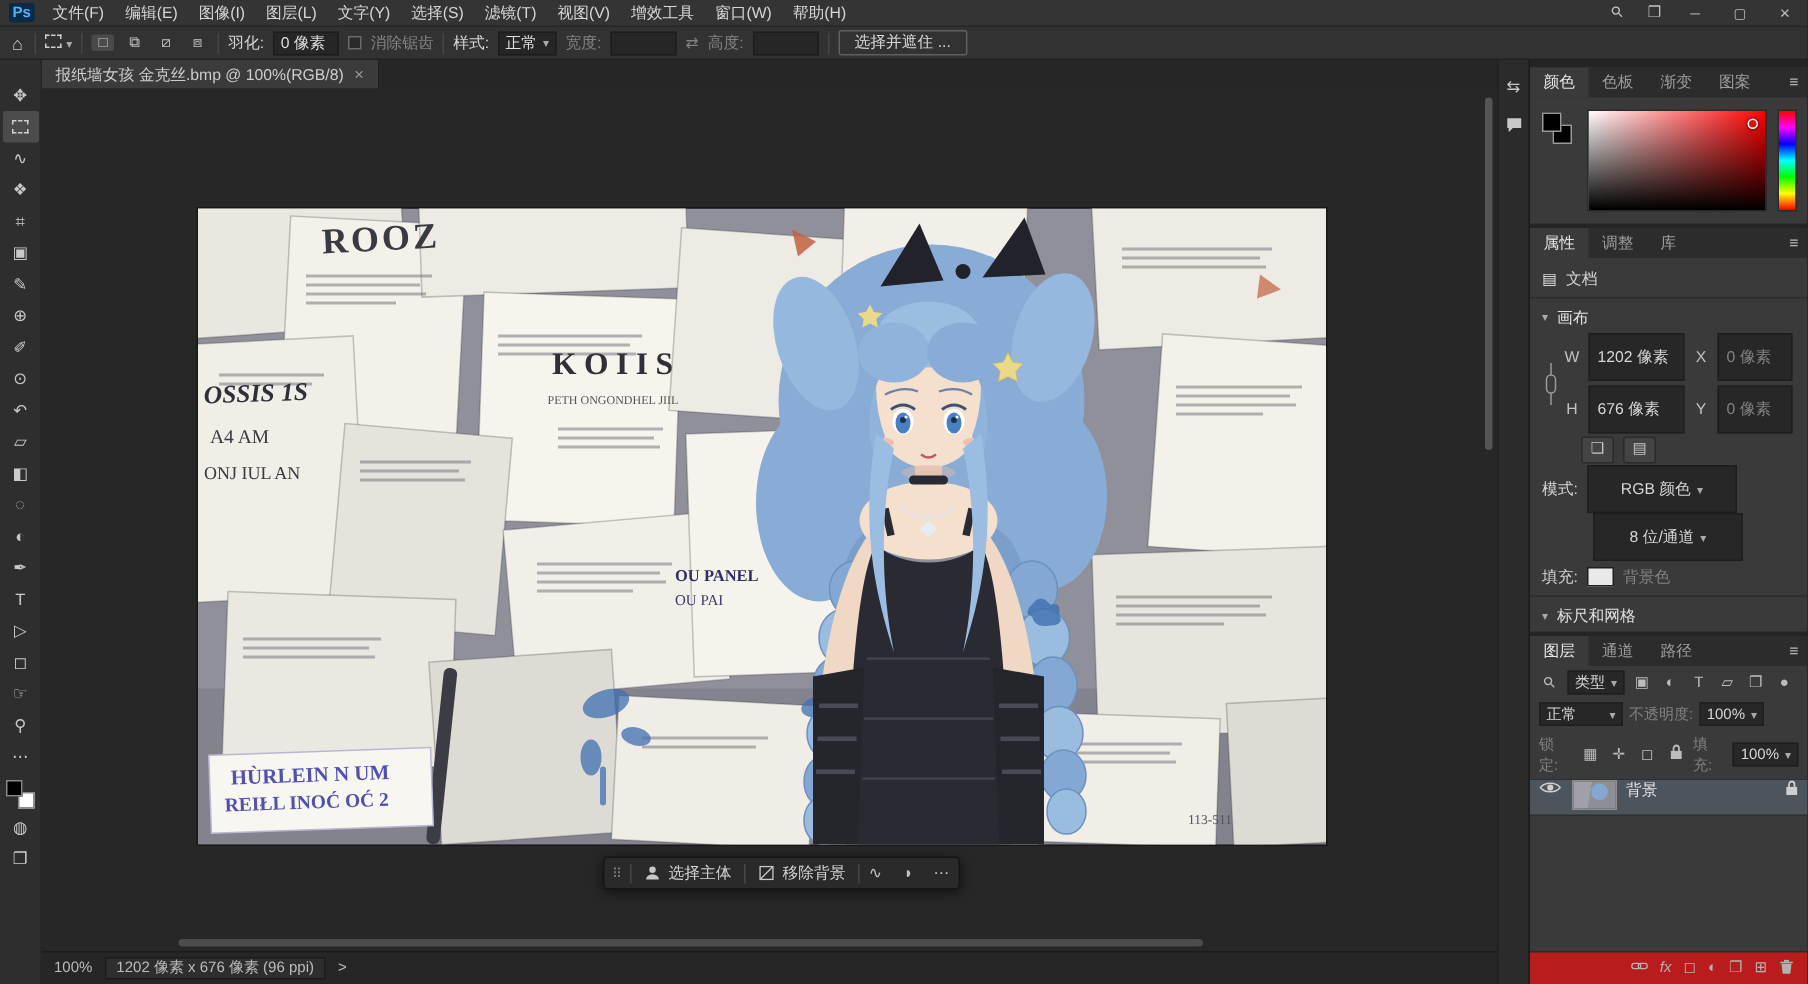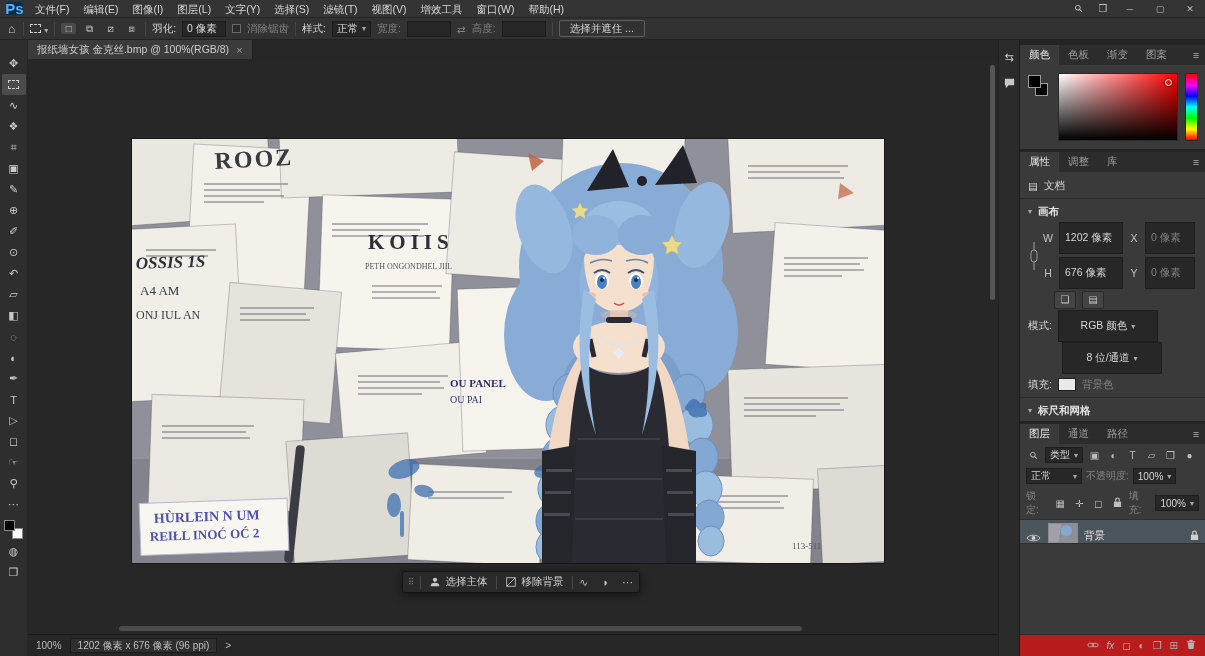--- a/index.html
+++ b/index.html
@@ -2,21 +2,21 @@
 <html><head>
 <meta charset="utf-8">
 <style>
   * { margin:0; padding:0; box-sizing:border-box; }
   html,body { width:1205px; height:656px; background:#1d1d1d; overflow:hidden; }
   body { font-family:"Liberation Sans","DejaVu Sans",sans-serif; font-size:11px; color:#d6d6d6; }
   .app { width:1205px; height:656px; display:flex; flex-direction:column; background:#323232; }
 
   
   .menubar { height:18px; background:#343434; border-bottom:1px solid #262626; display:flex; align-items:center; font-size:10.5px; flex:0 0 18px; }
-  .ps-badge { width:17px; height:13px; margin:0 5px 0 6px; background:#0b2a44; color:#55b2ff; font-size:15px; font-weight:bold; display:flex; align-items:center; justify-content:center; border-radius:2px; }
+  .ps-badge { width:17px; height:13px; margin:0 5px 0 6px; background:#0b2a44; color:#55b2ff; font-size:10px; font-weight:bold; display:flex; align-items:center; justify-content:center; border-radius:2px; }
   .menu-item { padding:0 7px; height:18px; line-height:18px; white-space:nowrap; cursor:default; }
   .menubar-right { margin-left:auto; display:flex; align-items:center; height:18px; }
   .mb-icon { width:24px; text-align:center; color:#c0c0c0; font-size:10px; }
   .rot45 { display:inline-block; transform:rotate(-45deg); }
   .win-btn { width:30px; height:18px; text-align:center; line-height:18px; color:#bdbdbd; font-size:9px; }
 
   
   .optionsbar { height:22px; background:#323232; border-bottom:1px solid #222; display:flex; align-items:center; gap:6px; padding:0 6px; font-size:10.5px; flex:0 0 22px; }
   .ob-icon { color:#c8c8c8; font-size:12px; padding:0 2px; }
   .sep { width:1px; height:14px; background:#454545; }
@@ -81,37 +81,37 @@
   .cp-field { flex:1; border:1px solid #2a2a2a; position:relative;
     background:linear-gradient(to top,#000,rgba(0,0,0,0)),linear-gradient(to right,#fff,#f00); }
   .cp-cursor { position:absolute; right:5px; top:5px; width:7px; height:7px; border:1px solid #fff; border-radius:50%; box-shadow:0 0 2px #000; }
   .cp-hue { width:13px; border:1px solid #2a2a2a;
     background:linear-gradient(to bottom,#f00,#f0f,#00f,#0ff,#0f0,#ff0,#f00); }
 
   .props-panel { flex:0 0 228px; }
   .props-content { flex:1; padding:3px 8px 0; font-size:10.5px; overflow:hidden; }
   .prow { display:flex; align-items:center; gap:6px; min-height:21px; }
   .pdivider { height:1px; background:#2d2d2d; margin:2px -8px; }
-  .sect-label { color:#e2e2e2; font-weight:bold; }
+  .sect-label { color:#e2e2e2; font-weight:normal; }
   .pfield { background:#272727; border:1px solid #1e1e1e; height:17px; display:inline-flex; align-items:center; padding:15px 5px; gap:4px; white-space:nowrap; }
   .pfield.justify { justify-content:center; }
   .w66 { width:64px; } .w50 { width:50px; } .w100 { width:100px; }
   .plabel { width:10px; text-align:center; color:#c2c2c2; }
   .wh-wrap { display:flex; align-items:center; gap:3px; }
   .chain-col { width:12px; display:flex; justify-content:center; }
   .wh-rows { display:flex; flex-direction:column; gap:3px; }
   .pbtn { width:22px; height:18px; background:#444; border:1px solid #2a2a2a; border-radius:2px; display:inline-flex; align-items:center; justify-content:center; color:#c6c6c6; font-size:10px; }
   .fill-swatch { width:18px; height:13px; background:#e9e9e9; border:1px solid #1e1e1e; }
 
   .layers-panel { flex:1; min-height:0; }
   .lp-row { display:flex; align-items:center; gap:4px; padding:3px 6px 2px; font-size:10px; }
   .lp-icon { width:15px; text-align:center; color:#bdbdbd; font-size:10px; }
   .lp-dd { background:#272727; border:1px solid #1e1e1e; height:16px; display:inline-flex; align-items:center; gap:4px; padding:0 4px; white-space:nowrap; }
   .layer-list { flex:1; background:#3a3a3a; min-height:0; }
-  .layer-row { height:25px; display:flex; align-items:flex-end; gap:6px; padding:0 6px 0 4px; background:#4c545c; border-top:1px solid #2f2f2f; border-bottom:1px solid #2f2f2f; }
+  .layer-row { height:25px; display:flex; align-items:flex-start; gap:6px; padding:0 6px 0 4px; background:#4c545c; border-top:1px solid #2f2f2f; border-bottom:1px solid #2f2f2f; }
   .eye-box { width:18px; display:flex; align-items:center; justify-content:center; }
   .layer-thumb { width:30px; height:20px; border:1px solid #8d8d8d;
     background:radial-gradient(circle at 62% 38%, #84a8d2 0 5px, rgba(0,0,0,0) 6px),
                linear-gradient(100deg,#a0a0a8 0 40%, #8e8e96 40% 100%); }
   .layer-name { flex:1; font-size:10.5px; color:#e2e2e2; }
   .lp-footer { height:22px; border-top:1px solid #2c2c2c; display:flex; align-items:center; justify-content:flex-end; gap:8px; padding:0 9px; color:#b2b2b2; font-size:10px; flex:0 0 22px; background:#b91c1c; }
   .fx { font-style:italic; font-size:10px; }
 </style>
 </head>
 <body>

